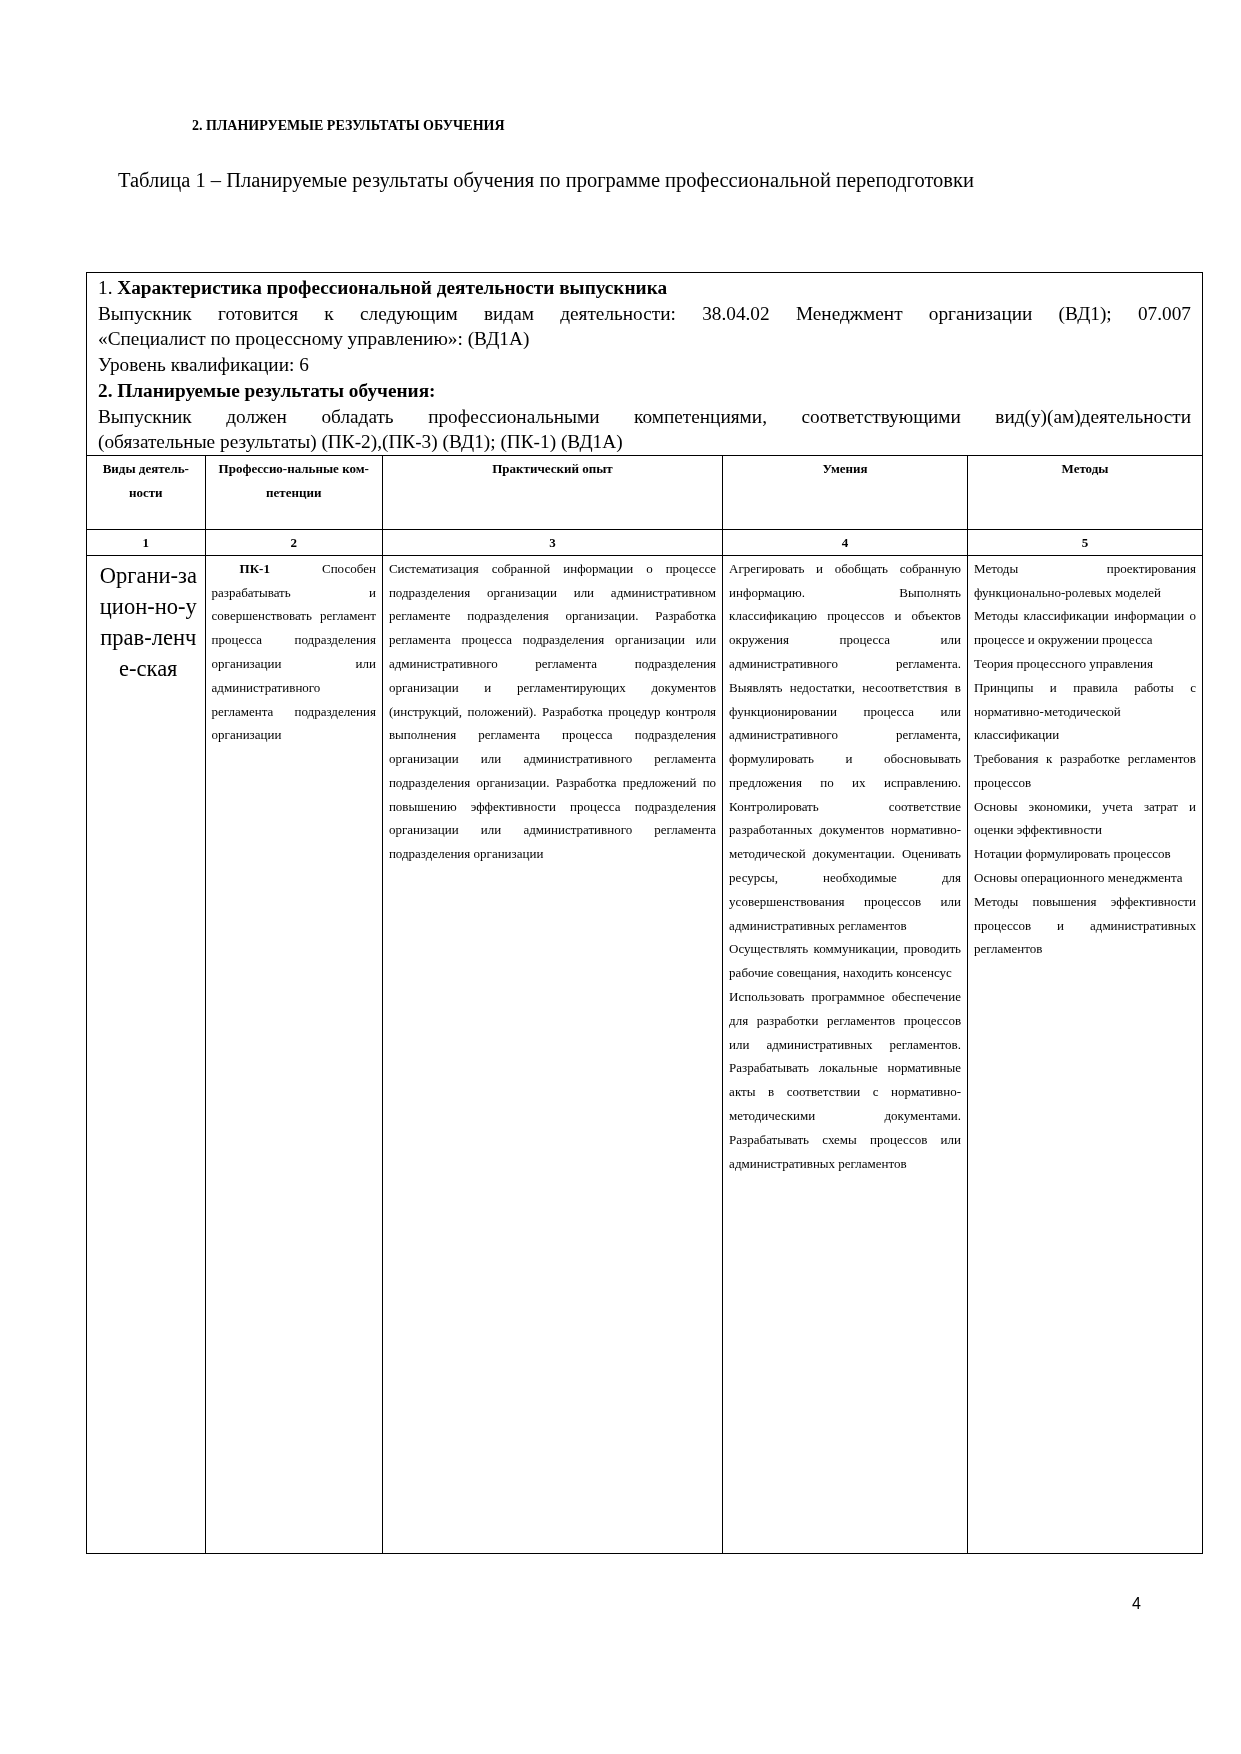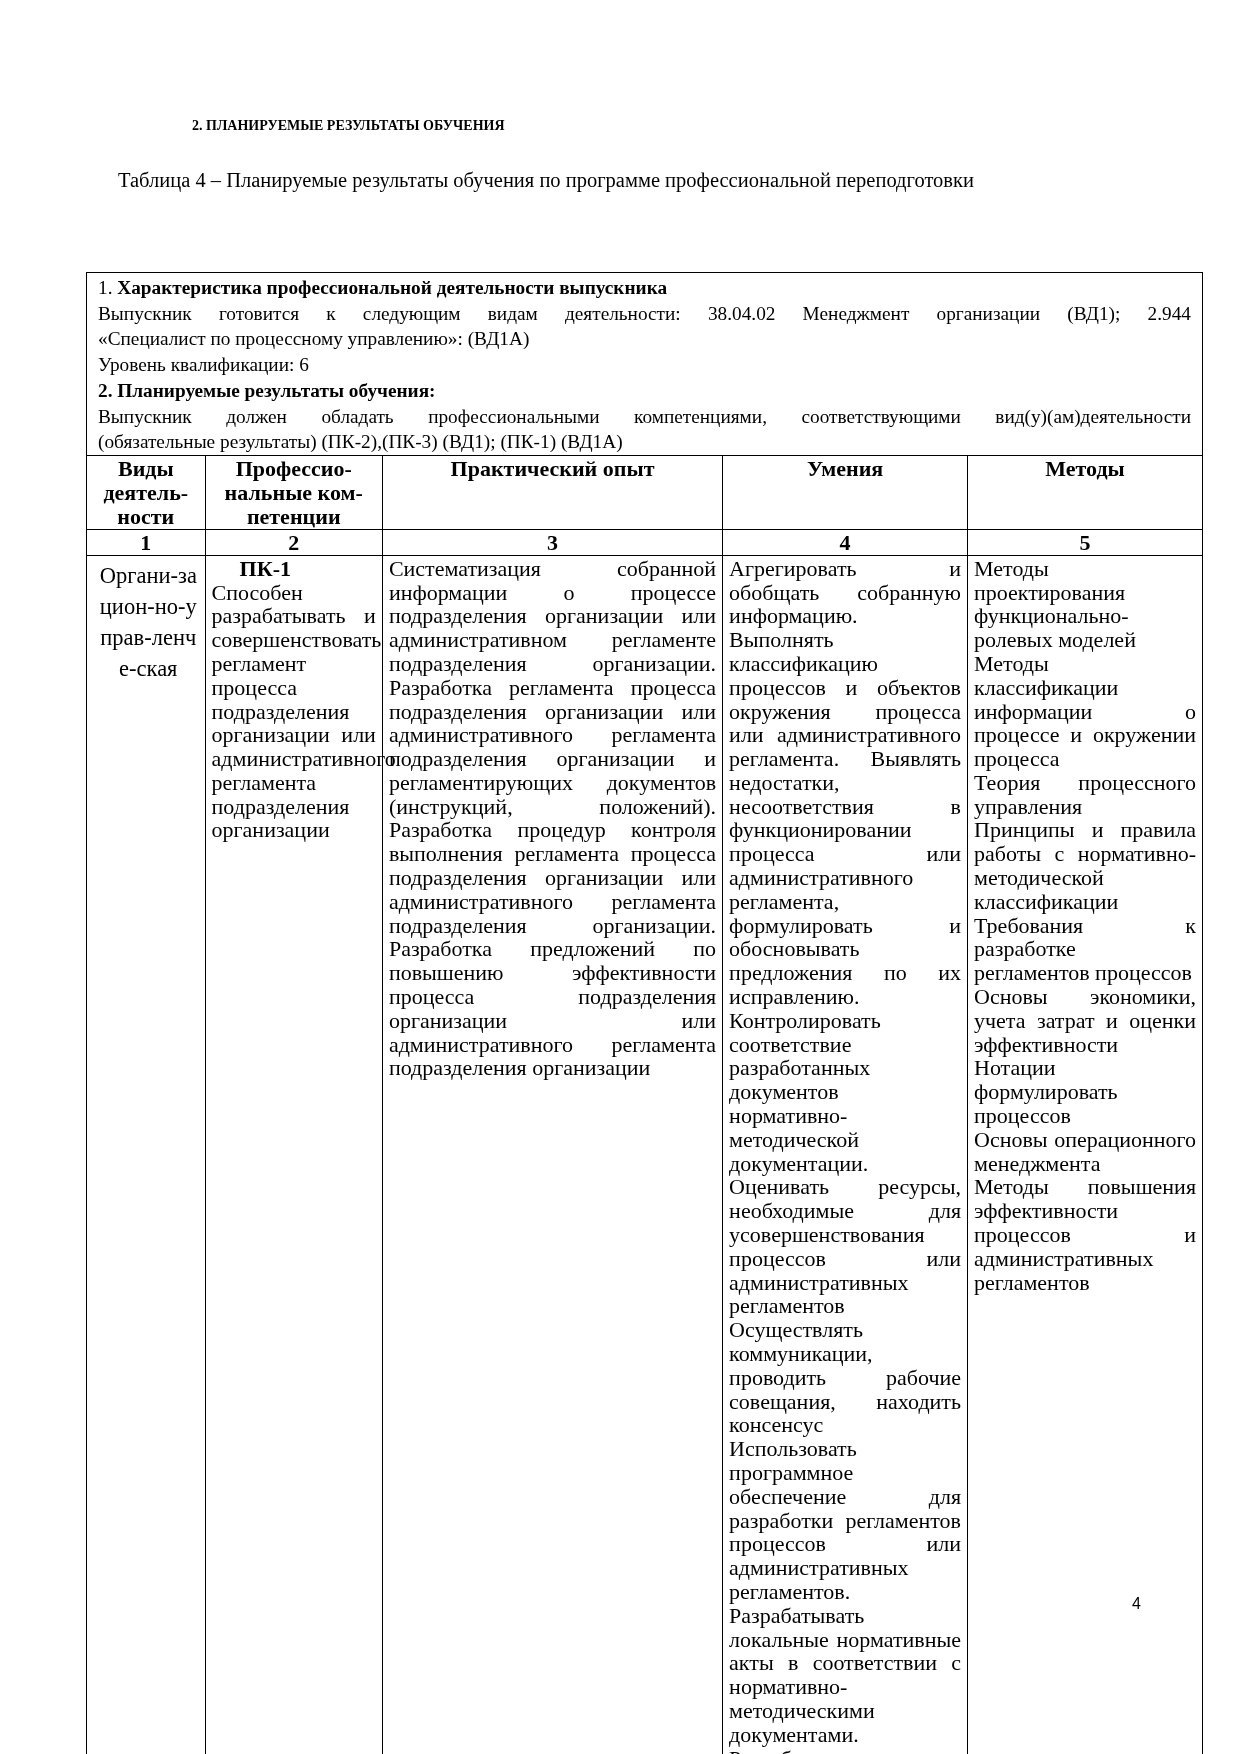--- a/index.html
+++ b/index.html
@@ -1,50 +1,50 @@
 <!DOCTYPE html>
 <html><head>
 <meta charset="utf-8">
 <style>
   html, body { margin: 0; padding: 0; background: #ffffff; }
   body { width: 1241px; height: 1754px; position: relative; font-family: "Liberation Serif", serif; color: #000; }
   .section-title { position: absolute; left: 192px; top: 118px; font-size: 14px; font-weight: bold; letter-spacing: 0; }
   .caption { position: absolute; left: 118px; top: 166px; width: 1040px; font-size: 20.5px; line-height: 29px; text-align: justify; }
   table.main { position: absolute; left: 86px; top: 272px; width: 1117px; border-collapse: collapse; table-layout: fixed; }
-  table.main td, table.main th { border: 1.3px solid #000; vertical-align: top; padding: 1px 6px 0 6px; font-size: 22px; line-height: 23.8px; }
+  table.main td, table.main th { border: 1.3px solid #000; vertical-align: top; padding: 1px 6px 0 6px; font-size: 13px; line-height: 23.8px; }
   .intro-cell { font-size: 19.3px !important; line-height: 25.7px !important; padding: 2px 11px 0 11px !important; }
   .intro-cell .line { display: block; text-align: justify; }
   .intro-cell .just-last { text-align-last: justify; }
   th { font-weight: bold; text-align: center; font-size: 17.5px; line-height: 23.3px; }
   .num-row td { text-align: center; font-weight: bold; font-size: 20px; line-height: 22px; padding: 0; }
   .col1 { font-size: 22.5px !important; line-height: 31px !important; text-align: center; padding-left: 11px !important; padding-top: 4px !important; }
   .just { text-align: justify; }
   .pk-label { font-weight: bold; margin-left: 28px; }
   .item { display: block; }
   .page-number { position: absolute; left: 1132px; top: 1595px; font-family: "Liberation Sans", sans-serif; font-size: 16px; }
 </style>
 </head>
 <body>
 
 <div class="section-title">2. ПЛАНИРУЕМЫЕ РЕЗУЛЬТАТЫ ОБУЧЕНИЯ</div>
-<div class="caption">Таблица 4 – Планируемые результаты обучения по программе профессиональной переподготовки</div>
+<div class="caption">Таблица 1 – Планируемые результаты обучения по программе профессиональной переподготовки</div>
 
 <table class="main">
   <colgroup>
     <col style="width:107px">
     <col style="width:160px">
     <col style="width:307px">
     <col style="width:221px">
     <col style="width:212px">
   </colgroup>
   <tbody>
       <tr>
     <td colspan="5" class="intro-cell">
       <span class="line"><span>1. </span><b>Характеристика профессиональной деятельности выпускника</b></span>
-      <span class="line just-last">Выпускник готовится к следующим видам деятельности: 38.04.02 Менеджмент организации (ВД1);  2.944</span>
+      <span class="line just-last">Выпускник готовится к следующим видам деятельности: 38.04.02 Менеджмент организации (ВД1);  07.007</span>
       <span class="line">«Специалист по процессному управлению»:  (ВД1А)</span>
       <span class="line">Уровень квалификации: 6</span>
       <span class="line"><b>2. Планируемые результаты обучения:</b></span>
       <span class="line just-last">Выпускник должен обладать профессиональными компетенциями, соответствующими вид(у)(ам)деятельности</span>
       <span class="line">(обязательные результаты) (ПК-2),(ПК-3) (ВД1); (ПК-1) (ВД1А)</span>
     </td>
   </tr>
   <tr style="height:74px">
     <th>Виды деятель-ности</th>
     <th>Профессио-нальные ком-петенции</th>

